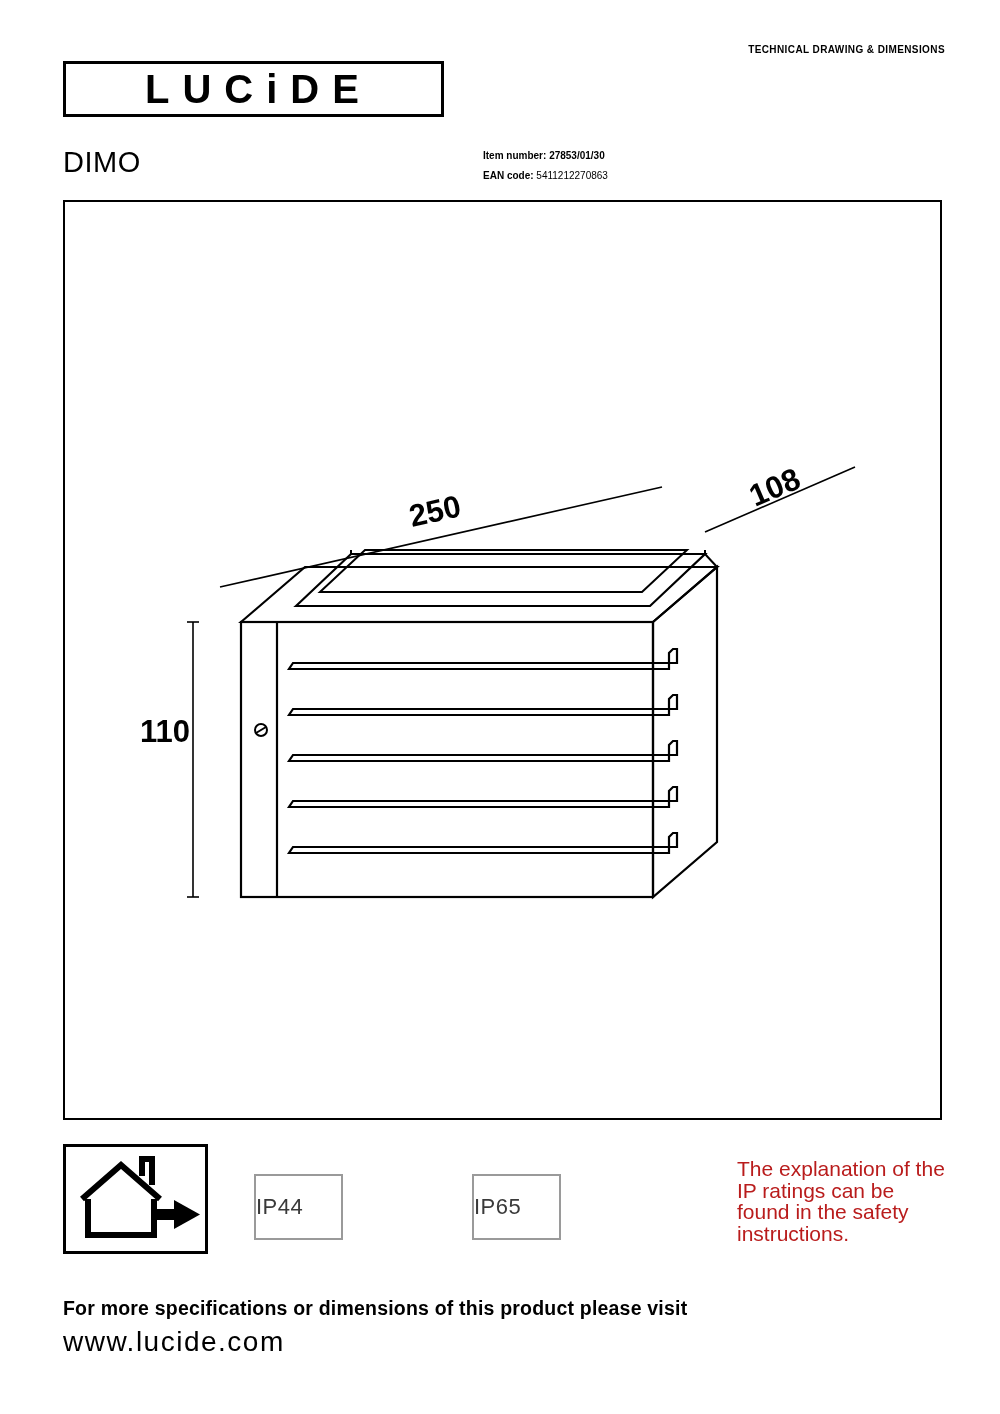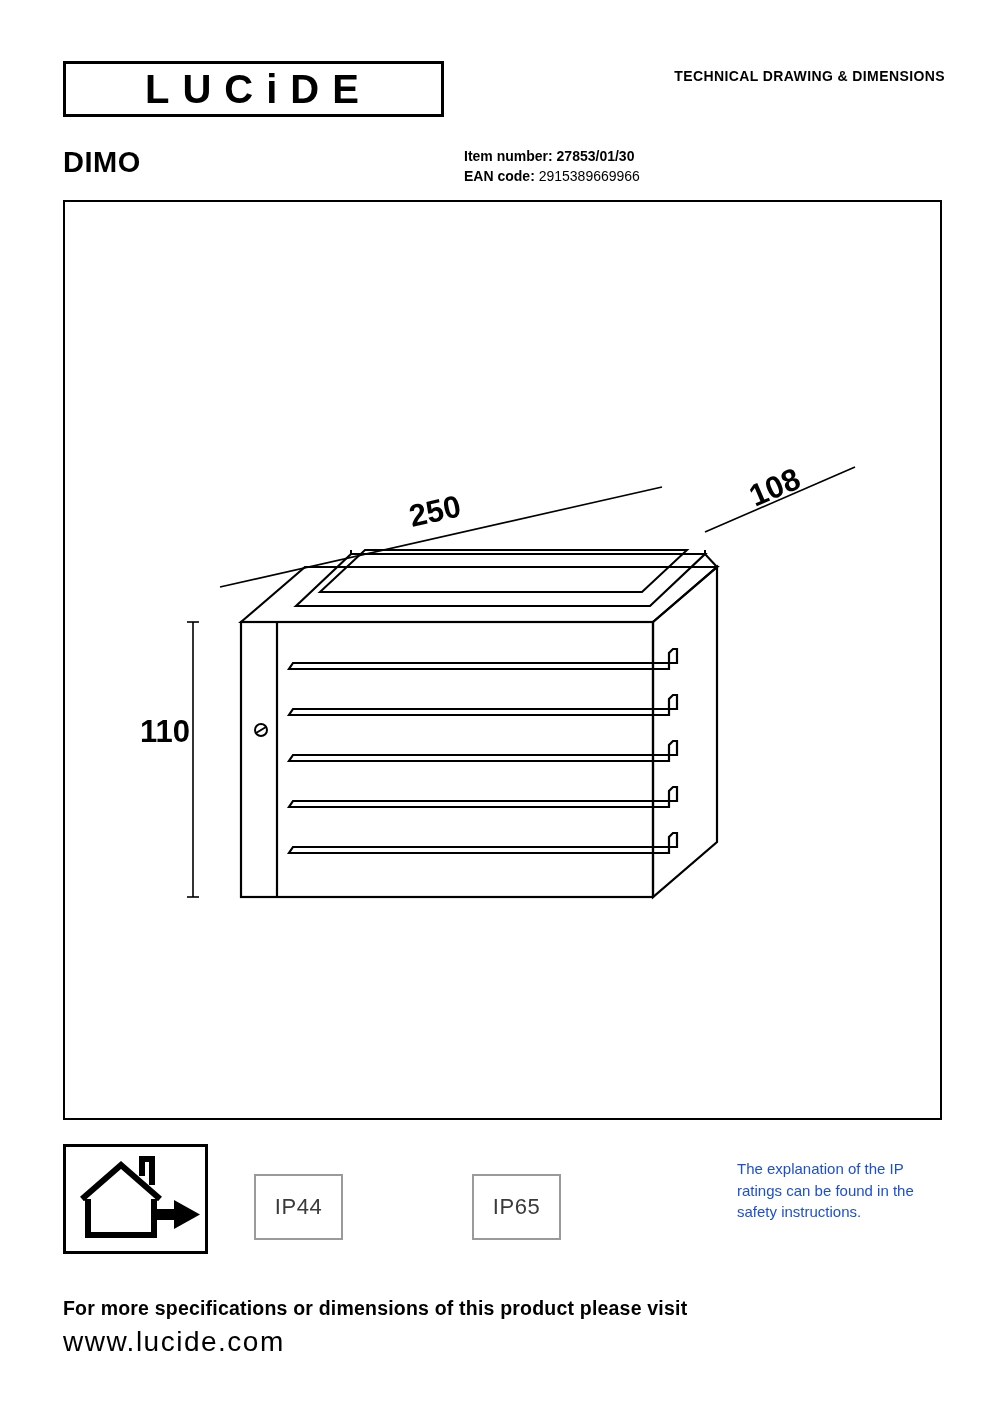--- a/index.html
+++ b/index.html
@@ -33,38 +33,38 @@
   .logo-text {
     font-size: 40px;
     font-weight: bold;
     letter-spacing: 13px;
     line-height: 1;
     padding-left: 10px;
     white-space: nowrap;
   }
   .header-right {
     position: absolute;
-    right: 55px; top: 68px;
-    font-size: 14px;
+    right: 55px; top: 44px;
+    font-size: 10px;
     font-weight: bold;
     letter-spacing: 0.4px;
     white-space: nowrap;
   }
 
   .product-title {
     position: absolute;
     left: 63px; top: 146px;
     font-size: 29px;
-    font-weight: bold;
+    font-weight: normal;
     letter-spacing: 0.5px;
   }
   .meta {
     position: absolute;
-    left: 464px; top: 146px;
-    font-size: 14px;
+    left: 483px; top: 146px;
+    font-size: 10px;
     line-height: 20px;
   }
   .meta .row { white-space: nowrap; }
   .meta .lbl { font-weight: bold; }
   .meta .val-bold { font-weight: bold; }
 
   
   .frame {
     position: absolute;
     left: 63px; top: 200px;
@@ -87,37 +87,36 @@
   }
   .house-svg { position: absolute; left: 0; top: 0; }
 
   .ip-box {
     position: absolute;
     top: 1174px;
     width: 89px; height: 66px;
     border: 2px solid #9a9a9a;
     display: flex;
     align-items: center;
-    justify-content: center;
     font-size: 22px;
     color: #3a3a3a;
     letter-spacing: 0.5px;
   }
   .ip-1 { left: 254px; }
   .ip-2 { left: 368px; }
   .ip-3 { left: 472px; }
   .ip-4 { left: 596px; }
 
   .ip-note {
     position: absolute;
     left: 737px; top: 1158px;
     width: 215px;
-    font-size: 15px;
+    font-size: 21px;
     line-height: 21.5px;
-    color: #1d4ed8;
+    color: #b91c1c;
   }
 
   
   .footer-line1 {
     position: absolute;
     left: 63px; top: 1297px;
     font-size: 19.5px;
     font-weight: bold;
     letter-spacing: 0.2px;
   }
@@ -142,21 +141,21 @@
 
   <div class="product-title">DIMO</div>
 
   <div class="meta">
     <div class="row">
       <span class="lbl">Item number:</span>
       <span class="val-bold">27853/01/30</span>
     </div>
     <div class="row">
       <span class="lbl">EAN code</span><span class="lbl">:</span>
-      <span>2915389669966</span>
+      <span>5411212270863</span>
     </div>
   </div>
 
   <div class="frame">
     <svg class="drawing" width="879" height="920" viewBox="0 0 879 920">
       <g fill="none" stroke="#000" stroke-width="2.2" stroke-linejoin="miter" stroke-linecap="butt">
 
         <rect x="176" y="420" width="412" height="275"></rect>
 
         <path d="M176 420 L240 365 L652 365 L588 420 Z"></path>

